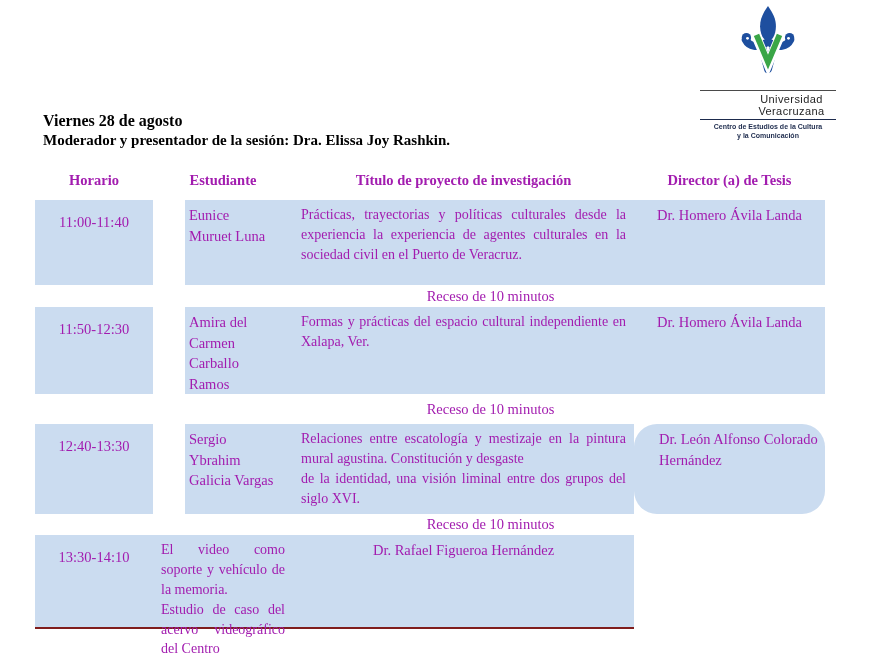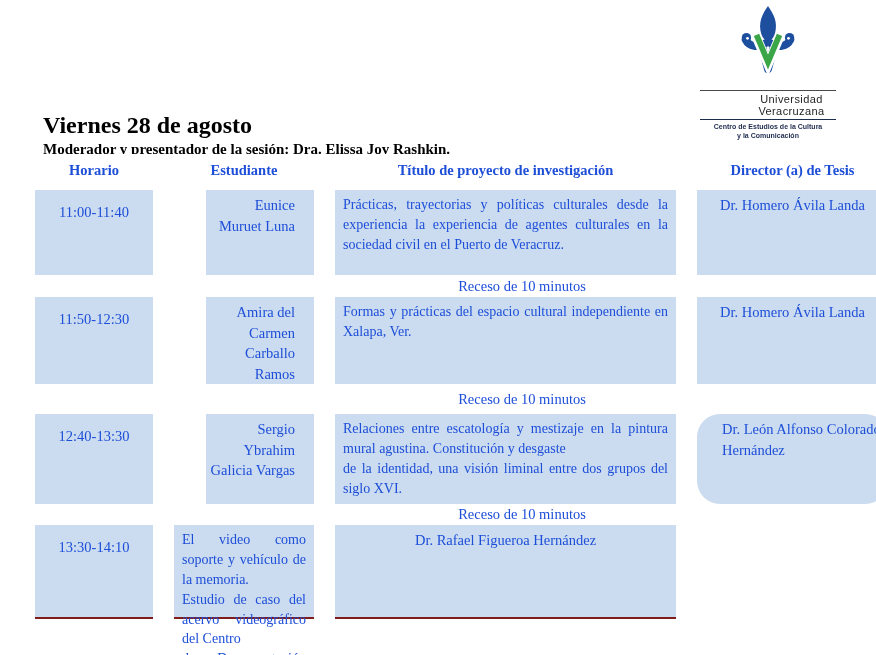--- a/index.html
+++ b/index.html
@@ -10,33 +10,33 @@
   .logo-block { position:absolute; left:698px; top:6px; width:140px; text-align:center;
                 font-family:"Liberation Sans","DejaVu Sans",sans-serif; }
   .logo-flower { display:block; margin:0 auto 2px auto; }
   .uv-rule { border-top:1px solid #4a4a4a; margin:1px 2px 1px 2px; }
   .uv-name { font-size:11px; color:#1f1f1f; letter-spacing:0.4px; padding:1px 0 1px 0;margin-left:47px; }
   .centro-box { border-top:1.5px solid #1d2b4d; margin:1px 2px 0 2px; padding-top:2px; }
   .centro-text { font-size:7px; font-weight:bold; color:#1d2b4d; line-height:1.35; }
 
   
   .doc-head { position:absolute; left:43px; top:112px; }
-  .doc-title { font-size:24px; font-weight:bold; color:#000; }
+  .doc-title { font-size:16px; font-weight:bold; color:#000; }
   .doc-subtitle { font-size:15px; font-weight:bold; color:#000; margin-top:2px; }
 
   
-  .schedule { position:absolute; left:35px; top:154px; width:799px;
+  .schedule { position:absolute; left:35px; top:164px; width:799px;
               display:grid;
               grid-template-columns:118px 140px 341px 191px;
               grid-template-rows:36px 85px 22px 87px 30px 90px 21px 94px;
-              column-gap:21px; font-size:14.5px; color:#1d4ed8; }
+              column-gap:0; font-size:14.5px; color:#a21caf; }
   .th { font-weight:bold; text-align:center; padding-top:8px; background:#fff; }
   .cell { background:#cbdcf0; line-height:1.42; }
   .cell-horario { font-weight:normal; text-align:center; padding-top:12px; }
-  .cell-estudiante { text-align:right; padding:5px 19px 0 4px;margin-left:32px; }
+  .cell-estudiante { text-align:left; padding:5px 19px 0 4px;margin-left:32px; }
   .cell-titulo { text-align:justify; white-space:pre-line; padding:5px 8px 0 8px; font-size:14px; }
   .cell-director { text-align:center; padding:5px 12px 0 12px; }
   .cell-director.align-left { text-align:left; padding:5px 6px 0 25px;border-radius:23px; }
   .break-row { grid-column:1 / -1; background:#fff; display:flex; align-items:center;
                justify-content:center; padding-left:121px; }
   .last-row { border-bottom:2px solid #7f1d1d; }
 </style>
 </head>
 <body>
 

